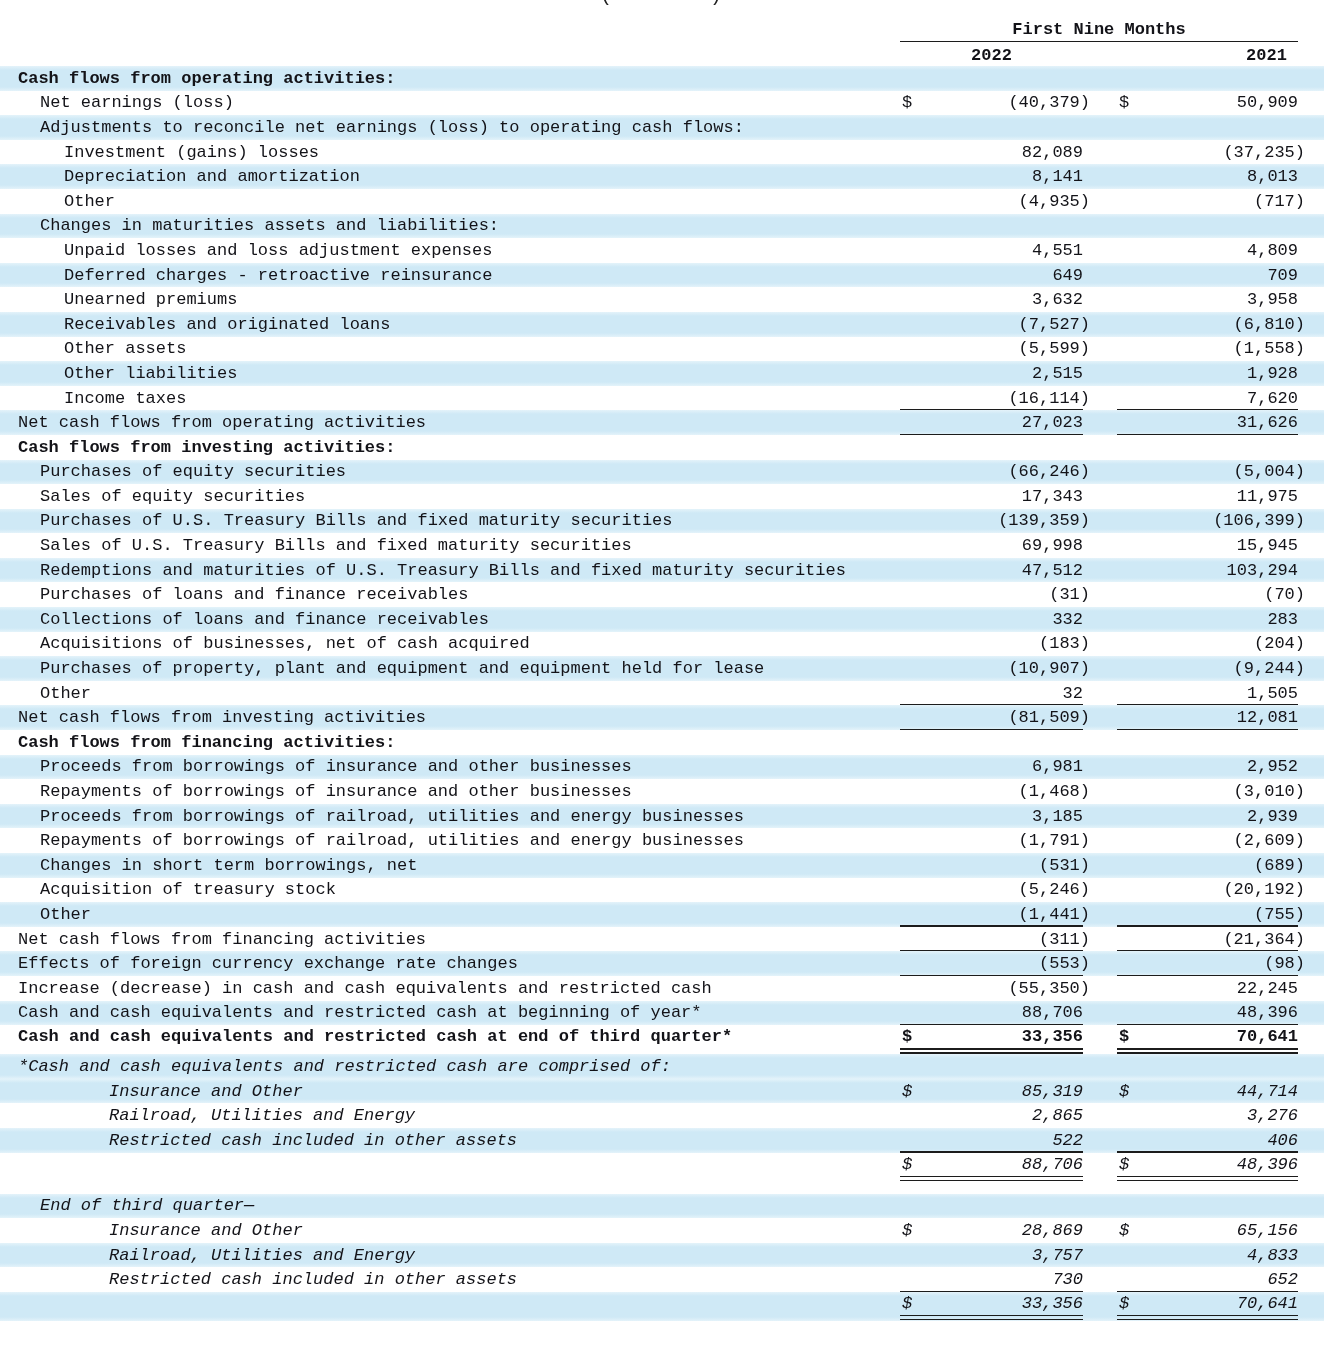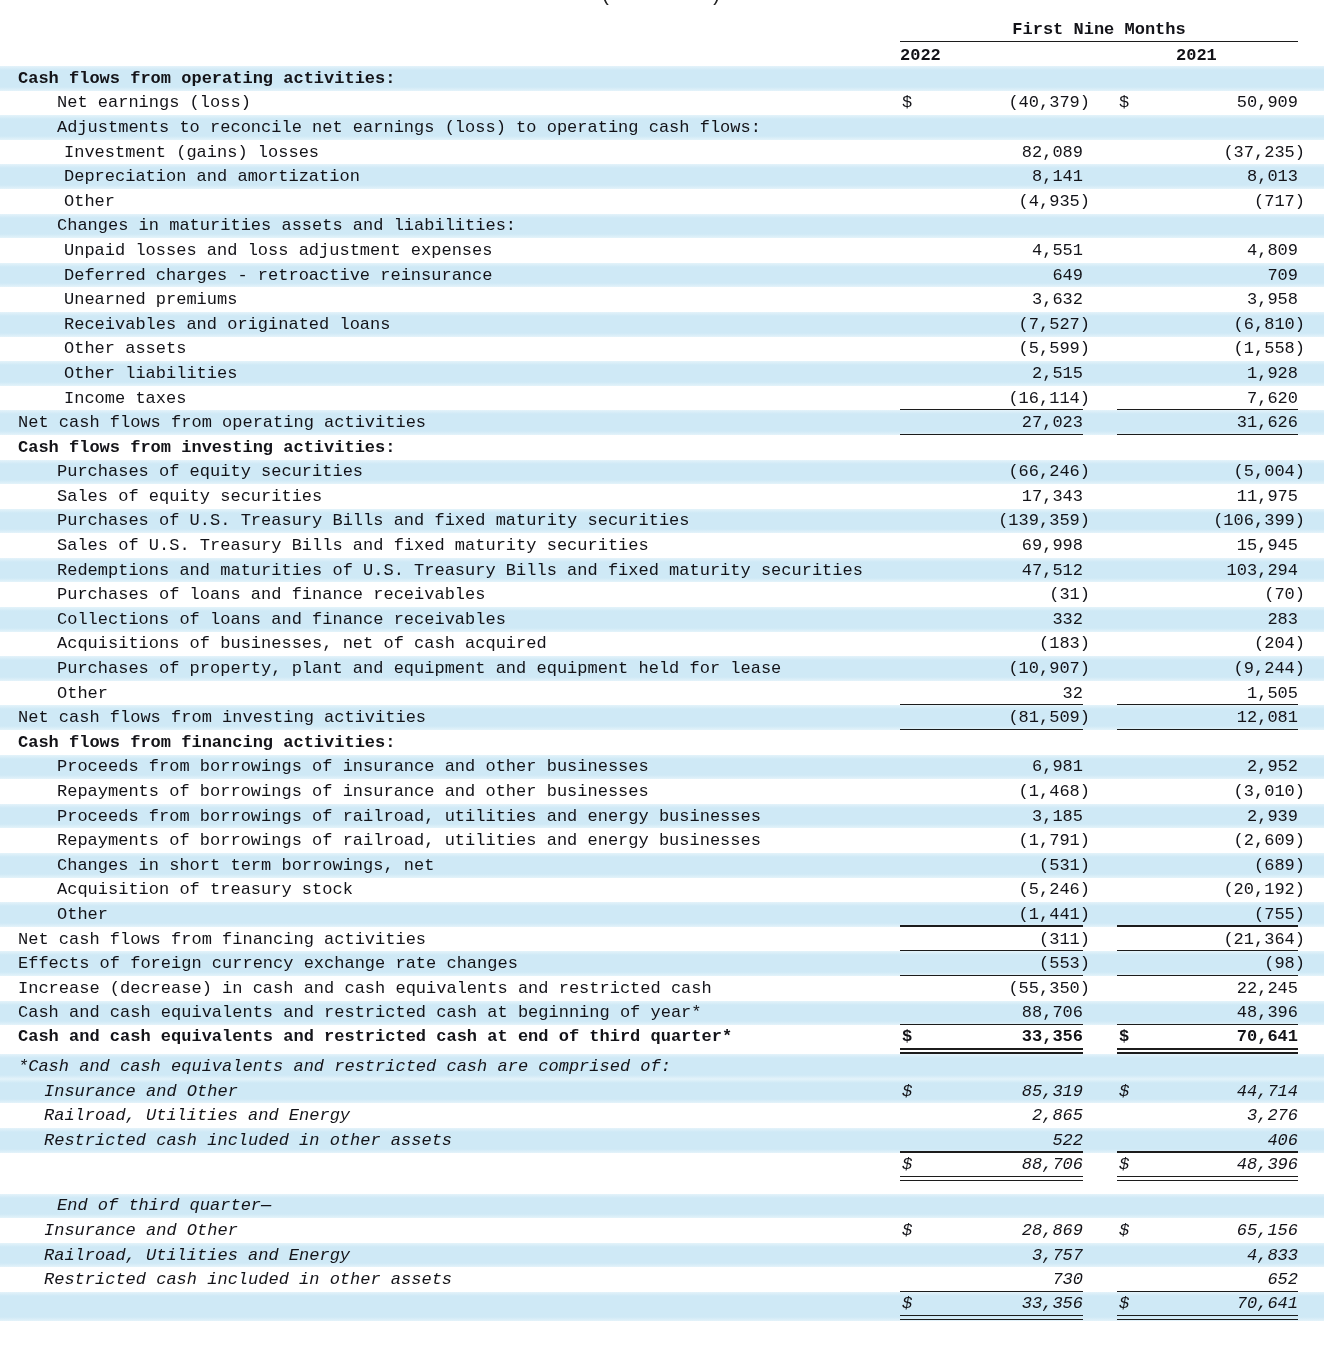--- a/index.html
+++ b/index.html
@@ -19,39 +19,39 @@
 
   
   #hdr{position:relative;height:66px;}
   .period{
     position:absolute;left:900px;top:20px;width:398px;
     text-align:center;font-weight:bold;
     border-bottom:1.5px solid #1c1c1c;padding-bottom:2px;
   }
   .yr{
     position:absolute;top:46px;height:18px;
-    text-align:left;font-weight:bold;
+    text-align:center;font-weight:bold;
     border-bottom:1.5px solid #1c1c1c;padding-bottom:2px;
   }
   .yr1{left:900px;width:183px;}
   .yr2{left:1176px;width:181px;}
 
   
   #tbl{position:relative;}
   .r{display:flex;height:24.6px;padding-right:19px;box-sizing:border-box;}
   .r.blue{
     background:linear-gradient(180deg,#e4f3fa 0px,#cfe9f6 4px,#cfe9f6 calc(100% - 4px),#e4f3fa 100%);
   }
   .r.b{font-weight:bold;}
   .r.i{font-style:italic;}
   .r .label{flex:1;display:flex;align-items:center;min-width:0;white-space:nowrap;}
   .ind0{padding-left:18px;}
-  .ind1{padding-left:57px;}
+  .ind1{padding-left:40px;}
   .ind2{padding-left:64px;}
-  .ind3{padding-left:44px;}
+  .ind3{padding-left:88px;margin-left:21px;}
   .c{position:relative;display:flex;align-items:center;justify-content:flex-end;height:100%;box-sizing:border-box;}
   .c22{width:190px;}
   .gap{width:27px;}
   .c21{width:188px;}
   .cur{position:absolute;left:2px;}
   .val{text-align:right;}
   .val.pad{padding-right:7px;}
   
   .c.single::after{
     content:"";position:absolute;left:0;right:7px;bottom:0;height:1.4px;background:#1c1c1c;

